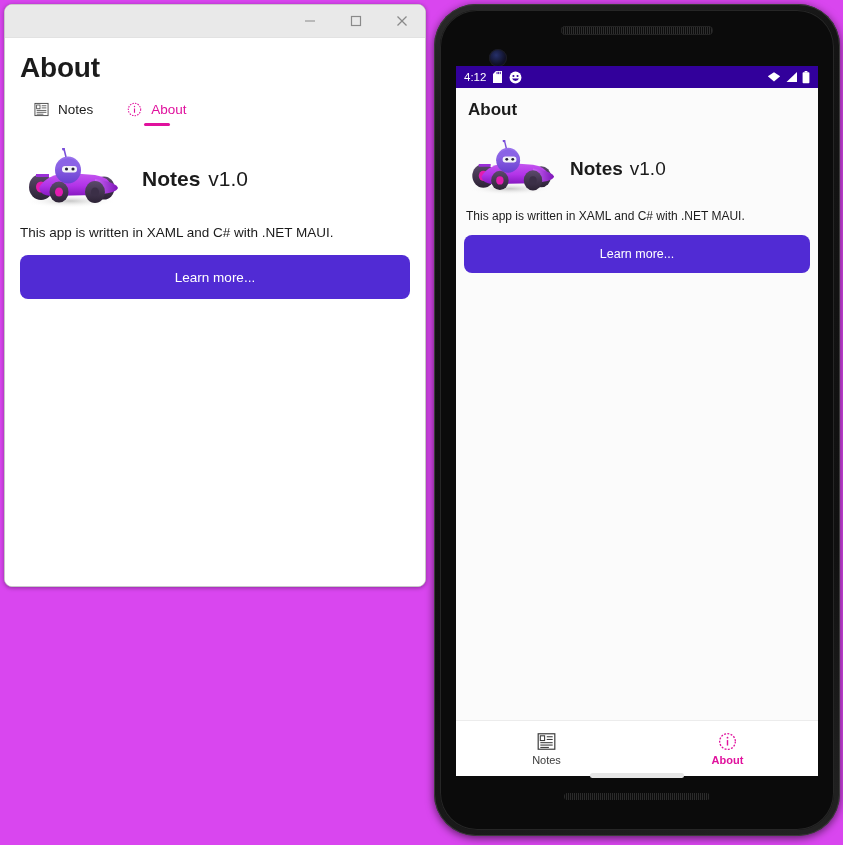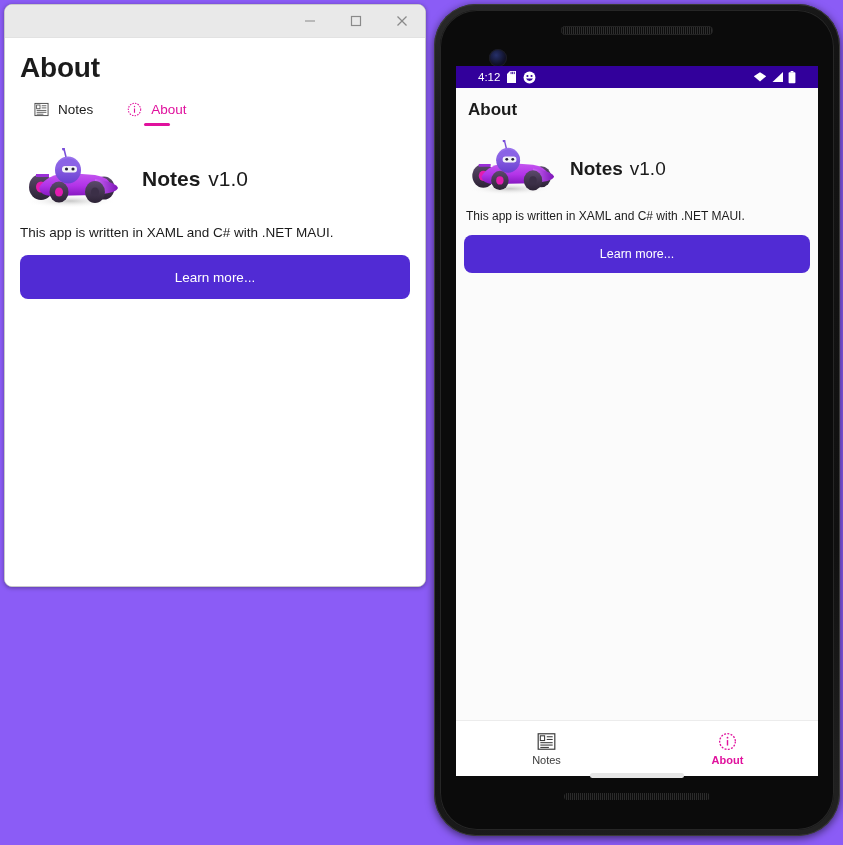--- a/index.html
+++ b/index.html
@@ -2,21 +2,21 @@
 <html><head>
 <meta charset="utf-8">
 <style>
   * { box-sizing: border-box; margin: 0; padding: 0; }
   html, body {
     width: 843px; height: 845px;
     background: #000000;
     font-family: "Liberation Sans", sans-serif;
     overflow: hidden;
   }
-  .stage { position: relative; width: 843px; height: 845px; background: #8b5cf6; }
+  .stage { position: relative; width: 843px; height: 845px; background: #d946ef; }
 
   
   .win {
     position: absolute; left: 4px; top: 4px;
     width: 422px; height: 583px;
     background: #ffffff;
     border-radius: 8px;
     border: 1px solid #c9c9c9;
     overflow: hidden;
     box-shadow: 0 1px 4px rgba(0,0,0,.35);
@@ -95,21 +95,21 @@
     width: 146px; height: 7px; border-radius: 4px;
     background: repeating-linear-gradient(90deg,#2b2b2b 0 1px,#0c0c0c 1px 2px);
   }
   .screen {
     position: absolute; left: 22px; top: 62px;
     width: 362px; height: 710px;
     background: #fbfbfb; overflow: hidden;
   }
   .statusbar {
     height: 22px; background: #32009b; color: #fff;
-    display: flex; align-items: center; padding: 0 22px;
+    display: flex; align-items: center; padding: 0 8px;
     font-size: 11px;
   }
   .sb-left { display: flex; align-items: center; gap: 6px; }
   .sb-right { margin-left: auto; display: flex; align-items: center; gap: 4px; }
   .sb-time { font-size: 11.5px; }
 
   .phone-appbar {
     height: 44px; background: #fbfbfb;
     display: flex; align-items: center; padding: 0 12px;
   }

